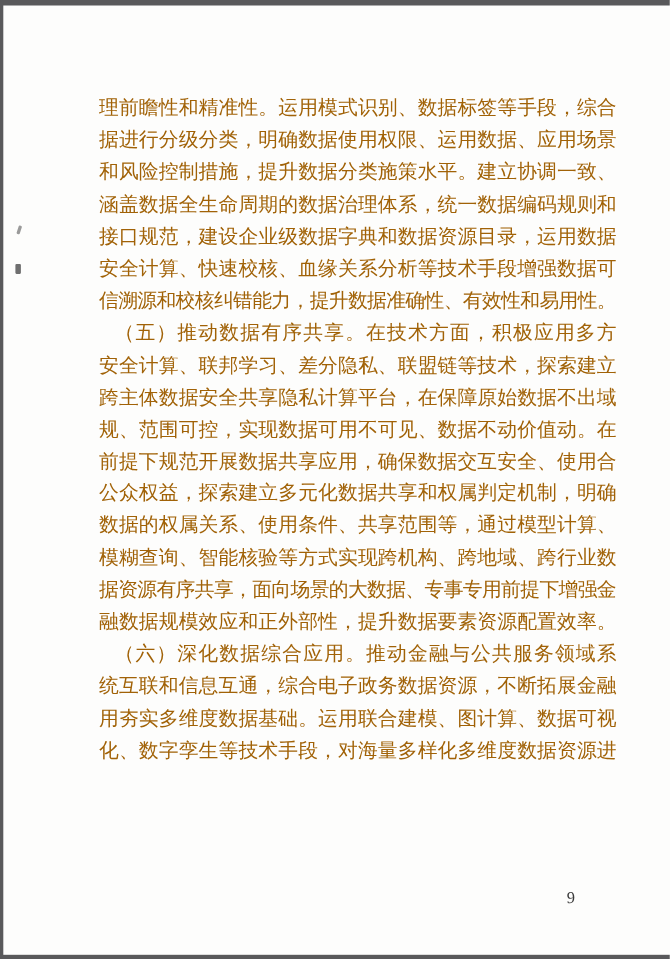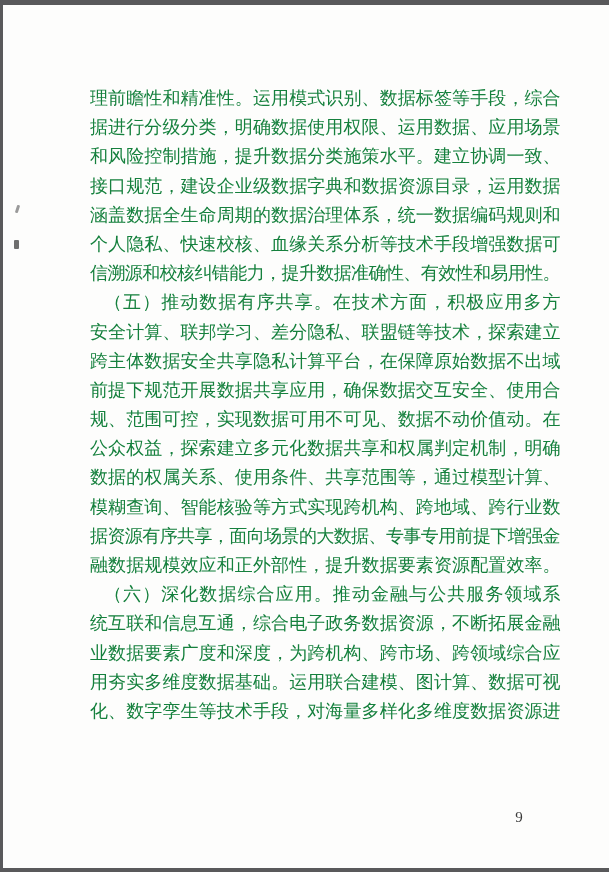--- a/index.html
+++ b/index.html
@@ -45,21 +45,21 @@
     position: absolute;
     left: 90px;
     top: 84px;
     width: 470px;
   }
   .text-line {
     height: 29.2px;
     line-height: 29.2px;
     font-size: 18px;
     letter-spacing: -0.6px;
-    color: #15803d;
+    color: #a16207;
     text-align: justify;
     text-align-last: justify;
     text-justify: inter-character;
     overflow: visible;
     white-space: normal;
   }
   .text-line.indent {
     text-indent: 14px;
   }
 
@@ -83,36 +83,35 @@
   <div class="edge edge-left"></div>
   <div class="edge edge-bottom"></div>
 
   <div class="speck speck-1"></div>
   <div class="speck speck-2"></div>
 
   <div class="text-block" id="text-block">
       <div class="text-line">理前瞻性和精准性。运用模式识别、数据标签等手段，综合</div>
       <div class="text-line">据进行分级分类，明确数据使用权限、运用数据、应用场景</div>
       <div class="text-line">和风险控制措施，提升数据分类施策水平。建立协调一致、</div>
+      <div class="text-line">涵盖数据全生命周期的数据治理体系，统一数据编码规则和</div>
       <div class="text-line">接口规范，建设企业级数据字典和数据资源目录，运用数据</div>
-      <div class="text-line">涵盖数据全生命周期的数据治理体系，统一数据编码规则和</div>
-      <div class="text-line">个人隐私、快速校核、血缘关系分析等技术手段增强数据可</div>
+      <div class="text-line">安全计算、快速校核、血缘关系分析等技术手段增强数据可</div>
       <div class="text-line">信溯源和校核纠错能力，提升数据准确性、有效性和易用性。</div>
       <div class="text-line indent">（五）推动数据有序共享。在技术方面，积极应用多方</div>
       <div class="text-line">安全计算、联邦学习、差分隐私、联盟链等技术，探索建立</div>
       <div class="text-line">跨主体数据安全共享隐私计算平台，在保障原始数据不出域</div>
+      <div class="text-line">规、范围可控，实现数据可用不可见、数据不动价值动。在</div>
       <div class="text-line">前提下规范开展数据共享应用，确保数据交互安全、使用合</div>
-      <div class="text-line">规、范围可控，实现数据可用不可见、数据不动价值动。在</div>
       <div class="text-line">公众权益，探索建立多元化数据共享和权属判定机制，明确</div>
       <div class="text-line">数据的权属关系、使用条件、共享范围等，通过模型计算、</div>
       <div class="text-line">模糊查询、智能核验等方式实现跨机构、跨地域、跨行业数</div>
       <div class="text-line">据资源有序共享，面向场景的大数据、专事专用前提下增强金</div>
       <div class="text-line">融数据规模效应和正外部性，提升数据要素资源配置效率。</div>
       <div class="text-line indent">（六）深化数据综合应用。推动金融与公共服务领域系</div>
       <div class="text-line">统互联和信息互通，综合电子政务数据资源，不断拓展金融</div>
-      <div class="text-line">业数据要素广度和深度，为跨机构、跨市场、跨领域综合应</div>
       <div class="text-line">用夯实多维度数据基础。运用联合建模、图计算、数据可视</div>
       <div class="text-line">化、数字孪生等技术手段，对海量多样化多维度数据资源进</div>
     </div>
 
   <div class="page-number">9</div>
 
 </div>
 
 </body></html>

